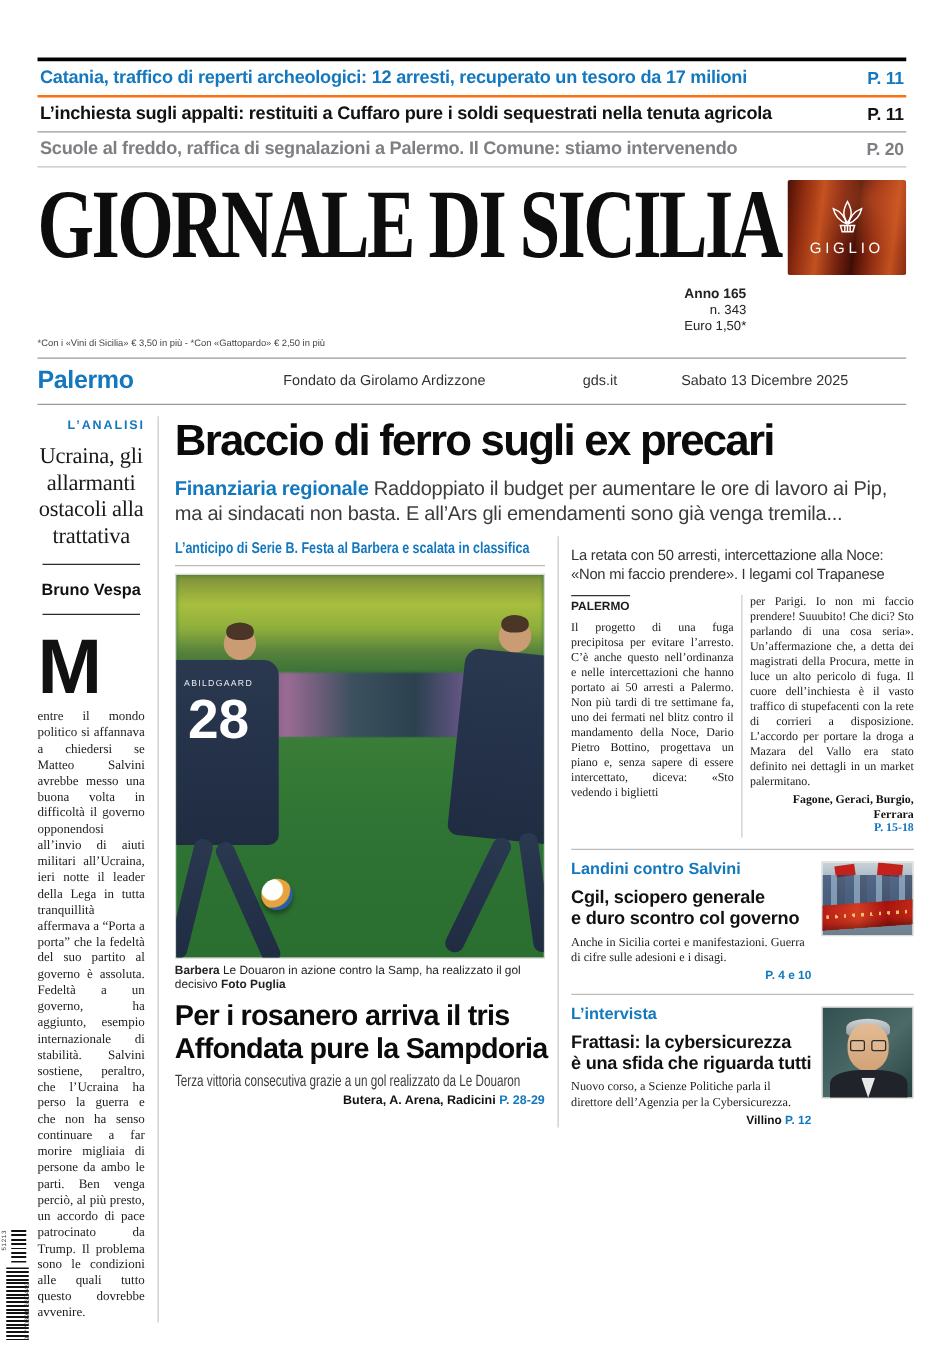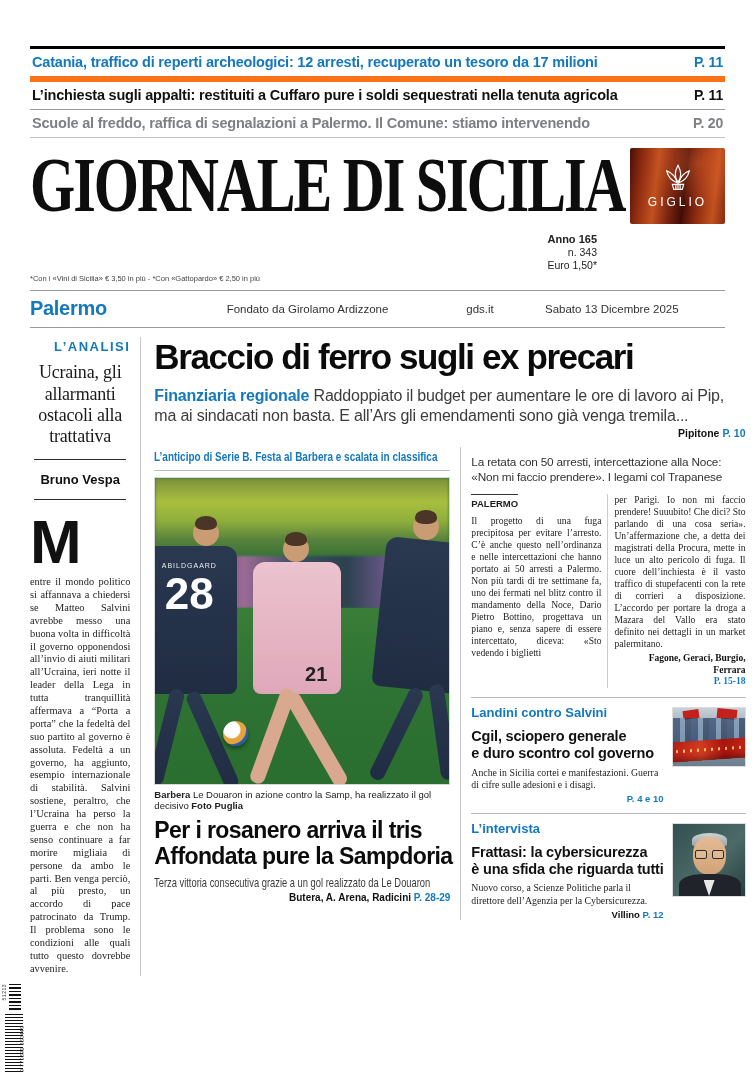--- a/index.html
+++ b/index.html
@@ -4,21 +4,21 @@
 <style>
   * { margin:0; padding:0; box-sizing:border-box; }
   html,body { background:#ffffff; }
   body { width:755px; height:1080px; overflow:hidden; font-family:"Liberation Sans", sans-serif; color:#111; position:relative; }
   .page { width:755px; height:1080px; padding:0 30px; position:relative; }
 
   
   .topstrip { margin-top:46px; border-top:3px solid #000; }
   .strip-row { display:flex; justify-content:space-between; align-items:center; padding:5px 2px 6px 2px; font-weight:bold; font-size:14.5px; letter-spacing:-0.2px; white-space:nowrap; }
   .strip-row .pg { font-size:14px; margin-left:10px; }
-  .row1 { color:#1478be; border-bottom:6px solid #f97316;text-align:right; }
+  .row1 { color:#1478be; border-bottom:2px solid #f97316;text-align:right; }
   .row2 { color:#121212; border-bottom:1px solid #9a9a9a; }
   .row3 { color:#7d7f82; border-bottom:1px solid #c2c2c2; }
 
   
   .masthead { display:flex; align-items:flex-start; margin-top:10px; height:82px; }
   .masthead-title { flex:1; font-family:"Liberation Serif", serif; font-weight:bold; font-size:57px; letter-spacing:-2px; white-space:nowrap; transform:scale(1.02,1.38); transform-origin:left 60%; color:#0d0d0d; margin-top:6px; }
   .masthead-ad { width:95px; height:76px; border-radius:2px; position:relative; overflow:hidden;
     background: radial-gradient(80% 100% at 70% 20%, rgba(255,120,60,.35), transparent 60%),
     repeating-linear-gradient(97deg, #4a0f06 0px, #8f2c10 14px, #c2511f 30px, #7a2410 46px, #3d0c05 60px);
     display:flex; flex-direction:column; align-items:center; justify-content:center; color:#fff; }
@@ -36,21 +36,21 @@
   .dl-founder { text-align:center; }
   .dl-site { text-align:center; }
   .dl-date { }
 
   
   .content { display:flex; margin-top:9px; align-items:stretch; }
   .col-analysis { width:146px; padding-right:10px; border-right:1px solid #c9c9c9; }
   .col-main { flex:1; padding-left:13px; }
 
   
-  .an-kicker { color:#1478be; font-size:13px; font-weight:bold; letter-spacing:1.5px; text-align:left; margin:2px 0 8px 24px; }
+  .an-kicker { color:#1478be; font-size:10px; font-weight:bold; letter-spacing:1.5px; text-align:left; margin:2px 0 8px 24px; }
   .an-title { font-family:"Liberation Serif", serif; font-size:18px; line-height:1.18; text-align:center; color:#1a1a1a; letter-spacing:-0.2px; }
   .an-rule { border-top:1px solid #2b2b2b; margin:12px 4px; }
   .an-author { text-align:center; font-weight:bold; font-size:13px; }
   .an-drop { font-size:62px; font-weight:bold; line-height:0.9; margin:14px 0 6px 0; letter-spacing:-2px; }
   .an-body { font-family:"Liberation Serif", serif; font-size:10.4px; line-height:1.24; text-align:justify; color:#1c1c1c; }
 
   
   .lead-headline { font-size:35px; font-weight:bold; letter-spacing:-1.4px; white-space:nowrap; color:#0b0b0b; }
   .lead-dek { margin-top:9px; font-size:16px; line-height:1.22; color:#3c3c3c; letter-spacing:-0.2px; }
   .lead-dek .label { color:#1478be; font-weight:bold; }
@@ -207,24 +207,20 @@
       </div>
 
     </div>
 
     <div class="col-main">
 
       <div class="lead-headline">Braccio di ferro sugli ex precari</div>
       <div class="lead-dek">
         <span class="label">Finanziaria regionale</span><span> Raddoppiato il budget per aumentare le ore di lavoro ai Pip, ma ai sindacati non basta. E all’Ars gli emendamenti sono già venga tremila...</span>
       </div>
-      <div class="lead-byline">
-        <span class="byl-name">Pipitone</span>
-        <span class="byl-page">P. 10</span>
-      </div>
 
       <div class="cols">
 
         <div class="col-center">
           <div class="squeezewrap"><span class="kicker">L’anticipo di Serie B. Festa al Barbera e scalata in classifica</span></div>
           <div class="kicker-rule"></div>
 
           <div class="photo-match">
             <div class="pm-stands"></div>
             <div class="pm-boards"></div>
@@ -235,30 +231,20 @@
                   <div class="p-hair"></div>
                 </div>
               <div class="p-torso navy" style="width:96px; height:148px; padding-top:16px;">
                 <div class="p-name">ABILDGAARD</div>
                 <div class="p-num" style="font-size:44px;">28</div>
               </div>
               <div class="p-leg navy" style="left:18px; top:168px; height:98px; transform:rotate(14deg);"></div>
               <div class="p-leg navy" style="left:64px; top:168px; height:104px; transform:rotate(-24deg);"></div>
             </div>
 
-            <div class="player" style="left:98px; top:58px;">
-              <div class="p-head" style="margin-left:30px;">
-                  <div class="p-hair"></div>
-                </div>
-              <div class="p-torso pink" style="width:88px; height:132px;">
-                <div class="p-num" style="font-size:20px; color:#222; position:absolute; right:14px; bottom:8px;">21</div>
-              </div>
-              <div class="p-leg" style="left:12px; top:150px; height:100px; background:#d9a98f; transform:rotate(20deg);"></div>
-              <div class="p-leg" style="left:56px; top:150px; height:106px; background:#d9a98f; transform:rotate(-30deg);"></div>
-            </div>
 
             <div class="player" style="right:-16px; top:36px;">
               <div class="p-head" style="margin-left:34px;">
                   <div class="p-hair"></div>
                 </div>
               <div class="p-torso navy" style="width:86px; height:150px; transform:rotate(6deg);"></div>
               <div class="p-leg navy" style="left:10px; top:170px; height:100px; transform:rotate(26deg);"></div>
               <div class="p-leg navy" style="left:56px; top:170px; height:96px; transform:rotate(-8deg);"></div>
             </div>
 

